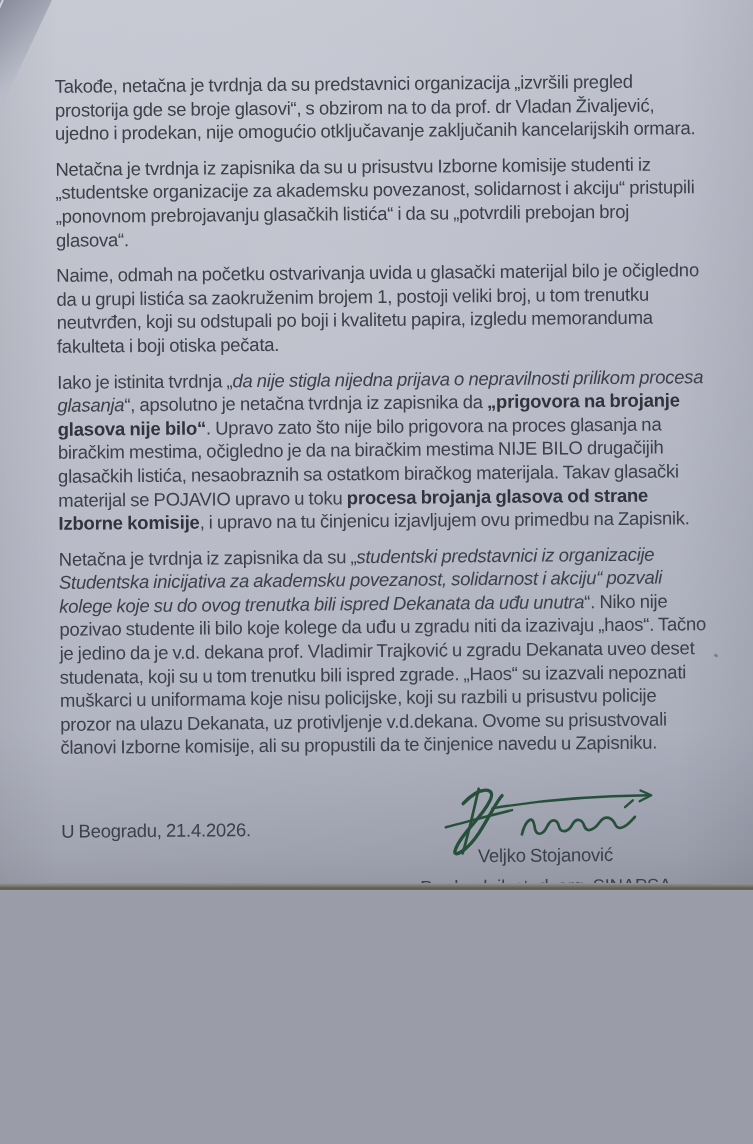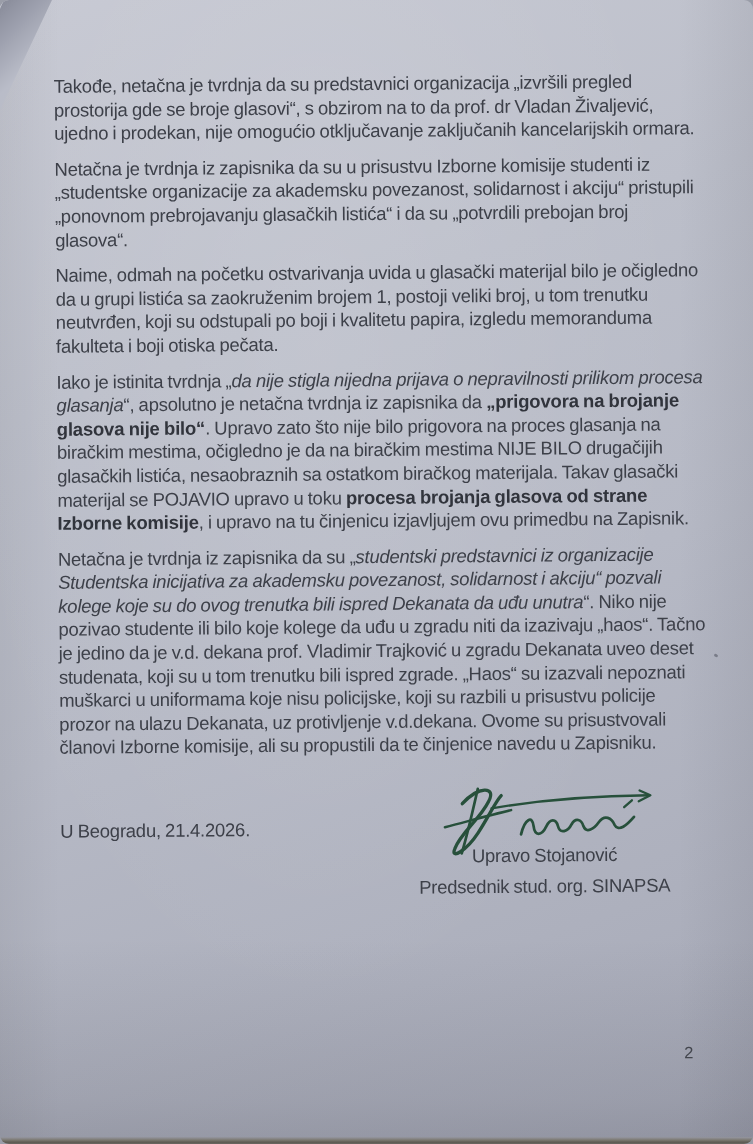--- a/index.html
+++ b/index.html
@@ -3,25 +3,24 @@
 <meta charset="utf-8">
 <style>
   html,body{margin:0;padding:0;}
   body{
     width:753px;height:1144px;overflow:hidden;
     font-family:"Liberation Sans", sans-serif;
     background:#9a9da8;
   }
   
   .photo{
-    position:relative;width:753px;height:1144px;overflow:hidden;
+    position:relative;width:753px;height:890px;overflow:hidden;
     background:
       radial-gradient(ellipse at 42% 30%, rgba(255,255,255,0.10), rgba(255,255,255,0) 60%),
       linear-gradient(160deg,#c7c9d3 0%, #bcbfca 30%, #b6b9c5 55%, #adb0bd 80%, #a5a8b6 100%);
-    border-radius: 9px;
   }
   
   .photo::after{
     content:"";position:absolute;inset:0;pointer-events:none;
     background:
       linear-gradient(to bottom, rgba(0,0,0,0) 82%, rgba(40,40,50,0.10) 96%, rgba(40,40,50,0.16) 100%),
       linear-gradient(to right, rgba(0,0,0,0.05) 0%, rgba(0,0,0,0) 8%, rgba(0,0,0,0) 90%, rgba(30,30,40,0.07) 100%);
   }
   .corner-fold{
     position:absolute;left:0;top:0;width:52px;height:110px;
@@ -97,21 +96,21 @@
             <g stroke="#27503b" stroke-linecap="round" stroke-linejoin="round" fill="none">
               <path stroke-width="3.4" d="M30,22 C46,4 66,4 57,20 C48,38 28,52 22,68 C17,80 34,70 46,52 C58,34 64,20 70,14"></path>
               <path stroke-width="2.8" d="M46,7 C41,28 36,50 29,73"></path>
               <path stroke-width="2.6" d="M12,46 C36,40 58,34 80,29"></path>
               <path stroke-width="2.4" d="M60,27 C110,19 168,15 221,15"></path>
               <path stroke-width="2.4" d="M212,10 L223,15 L211,21"></path>
               <path stroke-width="2.8" d="M90,54 C94,38 102,34 103,46 C104,56 111,56 116,46 C120,38 126,38 128,46 C130,54 138,52 142,44 C146,37 152,39 154,46 C157,54 165,49 170,42 C176,34 183,38 186,45 C190,53 199,45 206,37"></path>
               <path stroke-width="2.4" d="M196,27 L204,20"></path>
             </g>
           </svg>
-          <div class="sig-name">Upravo Stojanović</div>
+          <div class="sig-name">Veljko Stojanović</div>
           <div class="sig-title">Predsednik stud. org. SINAPSA</div>
         </div>
       </div>
 
     </div>
 
     <div class="page-number">2</div>
   </div>
 
   <div class="speck"></div>

